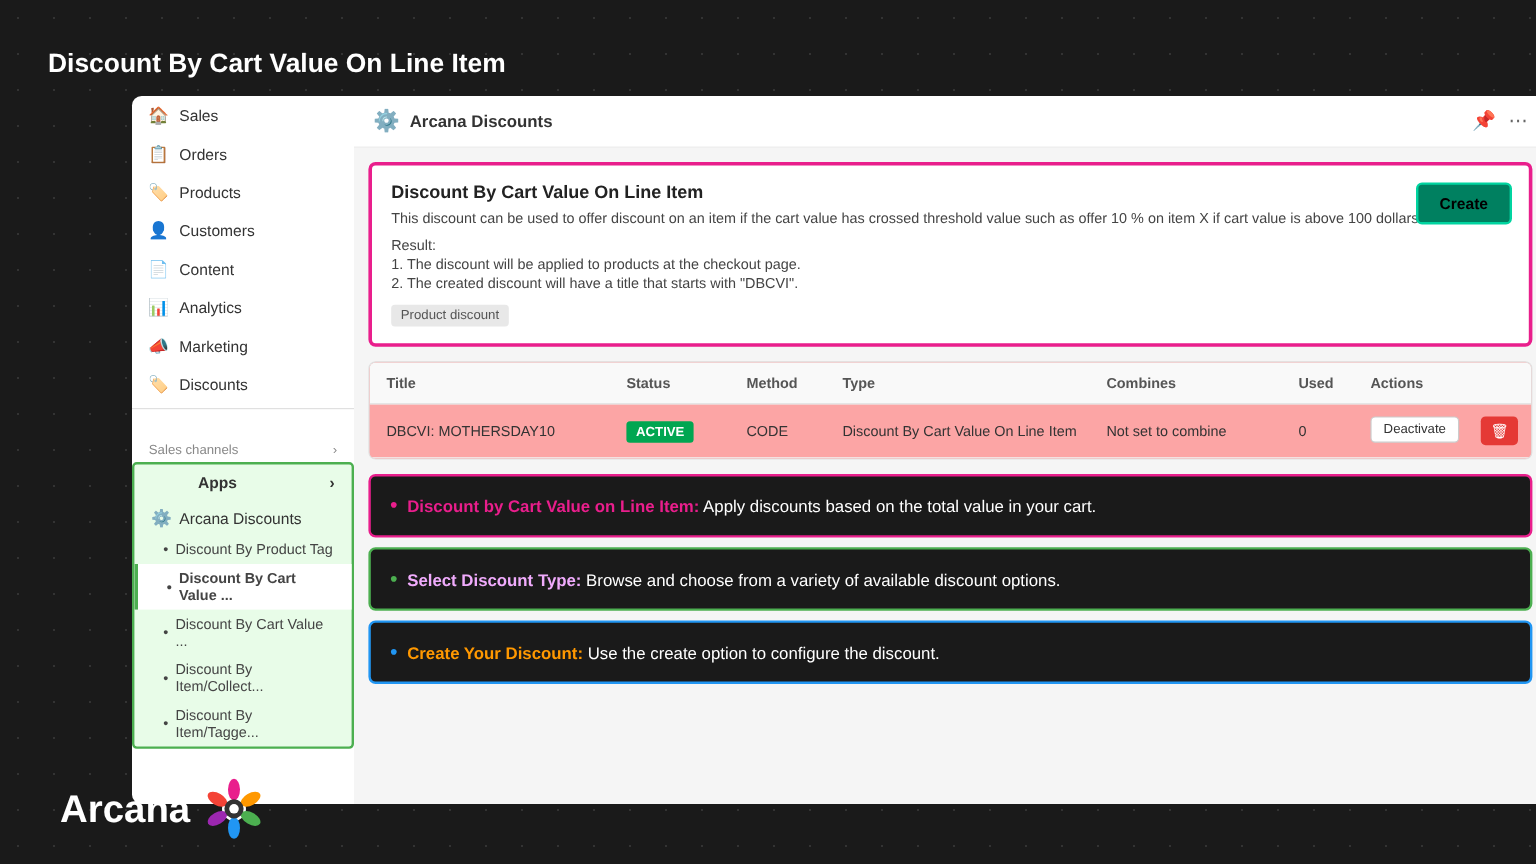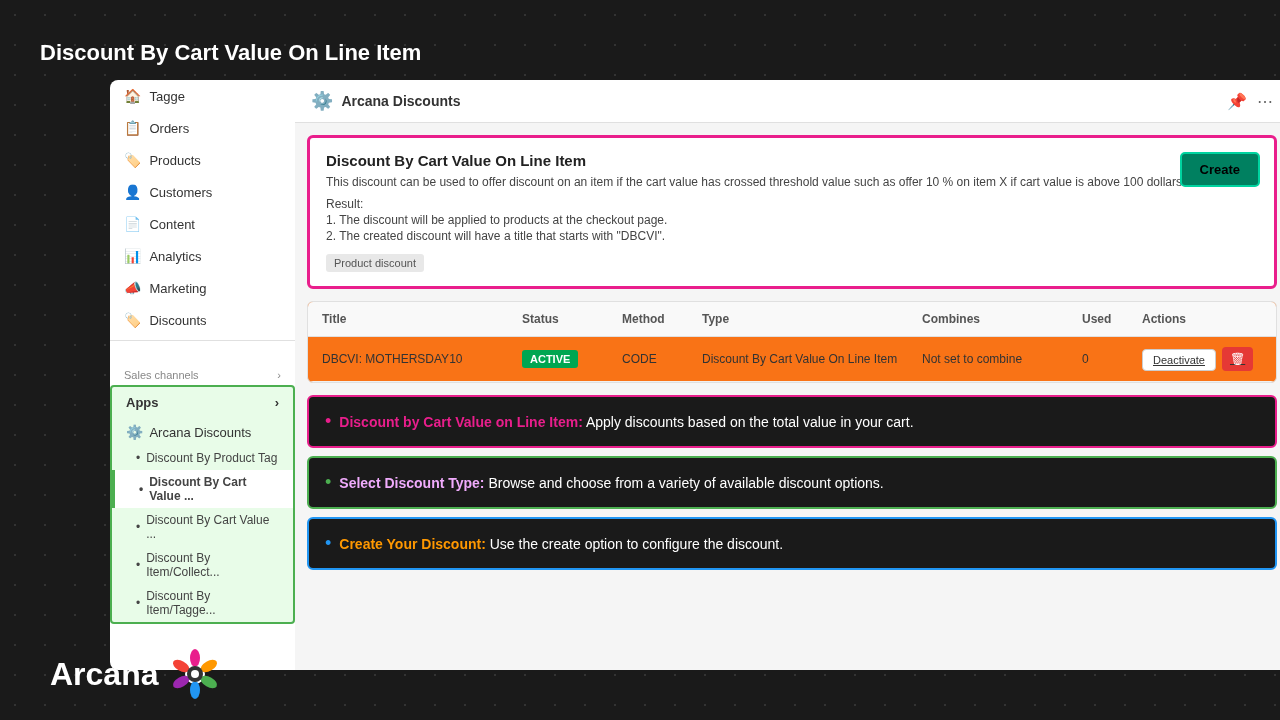--- a/index.html
+++ b/index.html
@@ -82,20 +82,21 @@
 
     .apps-header {
       display: flex;
       align-items: center;
       justify-content: space-between;
       padding: 8px 14px;
       font-size: 13px;
       font-weight: 600;
       color: #333;
       cursor: pointer;
+      margin-left: 39px;
     }
 
     .apps-sub-item {
       padding: 5px 14px 5px 24px;
       font-size: 12px;
       color: #444;
       cursor: pointer;
       display: flex;
       align-items: center;
       gap: 6px;
@@ -203,21 +204,21 @@
       padding: 8px 18px;
       font-size: 13px;
       font-weight: 600;
       border-radius: 5px;
       cursor: pointer;
       border: 2px solid #00d4a0;
     }
 
     
     .discount-table {
-      background: #f97316;
+      background: #fca5a5;
       margin: 0 12px 12px;
       border-radius: 6px;
       overflow: hidden;
       border: 1px solid #e0e0e0;
     }
 
     .table-header {
       display: grid;
       grid-template-columns: 200px 100px 80px 220px 160px 60px 120px;
       padding: 10px 14px;
@@ -243,23 +244,22 @@
       color: white;
       font-size: 11px;
       font-weight: 700;
       padding: 3px 8px;
       border-radius: 3px;
       text-align: center;
     }
 
     .action-btns {
       display: flex;
-      gap: 6px;
-      align-items: flex-end;
-      text-decoration: underline;
+      gap: 18px;
+      align-items: flex-start;
     }
 
     .deactivate-btn {
       background: #fff;
       border: 1px solid #ccc;
       padding: 4px 10px;
       font-size: 11px;
       border-radius: 4px;
       cursor: pointer;
       color: #333;
@@ -345,21 +345,21 @@
 <body>
 
 <div class="page-title-overlay">Discount By Cart Value On Line Item</div>
 
 <div class="main-container">
 
   <div class="sidebar">
 
     <div class="sidebar-nav-item">
       <span class="icon">🏠</span>
-      <span>Tagge</span>
+      <span>Sales</span>
     </div>
     <div class="sidebar-nav-item">
       <span class="icon">📋</span>
       <span>Orders</span>
     </div>
     <div class="sidebar-nav-item">
       <span class="icon">🏷️</span>
       <span>Products</span>
     </div>
     <div class="sidebar-nav-item">

